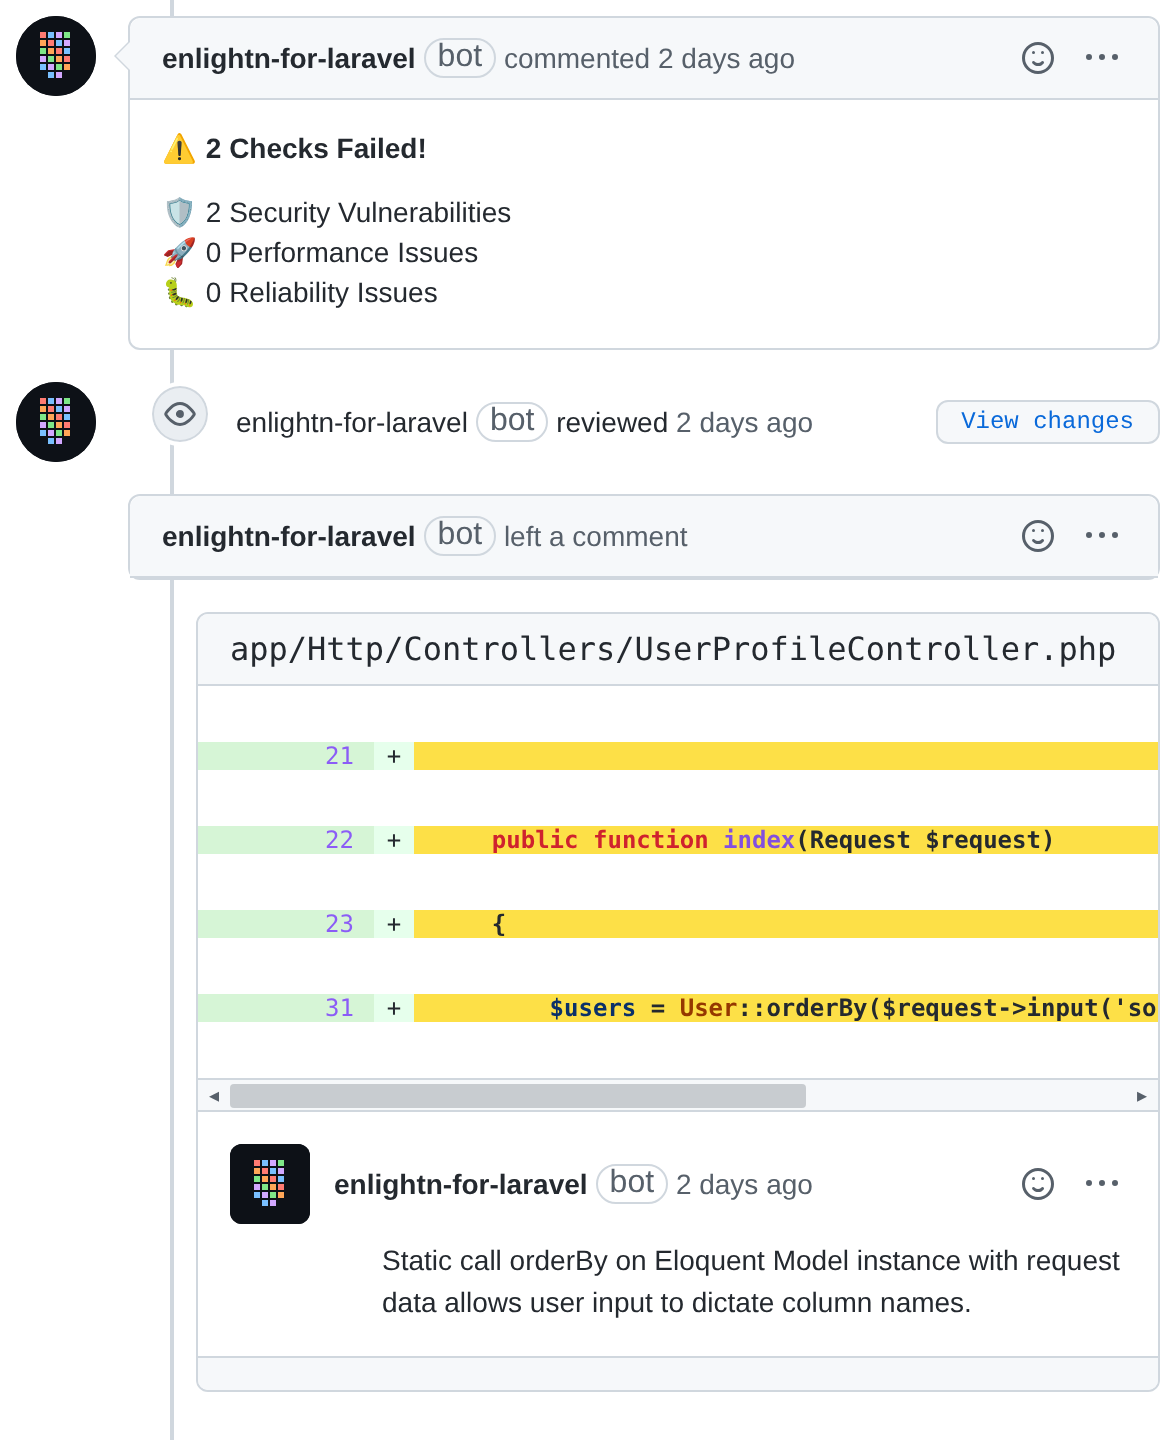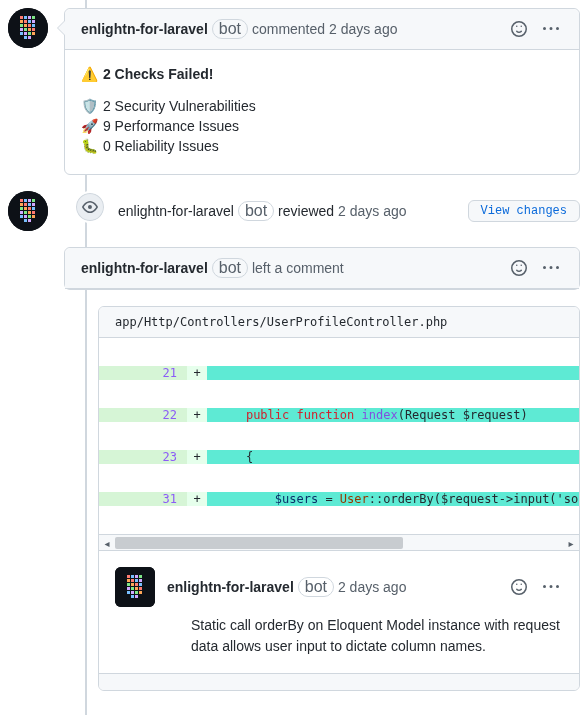--- a/index.html
+++ b/index.html
@@ -27,26 +27,26 @@
 .review-block { position: relative; display: flex; margin-bottom: 16px; z-index: 1; }
 .eye-badge { width: 32px; height: 32px; border-radius: 50%; background: #fff; border: 2px solid #fff; box-shadow: 0 0 0 1px #d0d7de inset; display: flex; align-items: center; justify-content: center; margin-left: 10px; margin-right: 12px; flex-shrink: 0; background: #eaeef2; color: #57606a; position: relative; z-index: 2; }
 .review-header { display: flex; align-items: center; flex: 1; background: #fff; padding: 4px 0; }
 .view-changes-btn { margin-left: auto; font-size: 12px; font-weight: 500; color: #0969da; background: #f6f8fa; border: 1px solid #d0d7de; border-radius: 6px; padding: 3px 12px; cursor: pointer; font-family: Liberation Mono, monospace; }
 .review-body-outer { margin-left: 56px; margin-bottom: 16px; position: relative; z-index: 1; }
 .review-box { border: 1px solid #d0d7de; border-radius: 6px; background: #fff; }
 .review-box .comment-header { border-radius: 6px 6px 0 0; }
 .review-box .body-text { padding: 14px 16px; }
 .file-block { margin-left: 90px; margin-bottom: 16px; position: relative; z-index: 1; }
 .file-box { border: 1px solid #d0d7de; border-radius: 6px; background: #fff; overflow: hidden; }
-.file-header { padding: 8px 16px; background: #f6f8fa; border-bottom: 1px solid #d0d7de; font-family: ui-monospace, SFMono-Regular, "SF Mono", Menlo, Consolas, monospace; font-size: 12px; color: #24292f; }
+.file-header { padding: 8px 16px; background: #f6f8fa; border-bottom: 1px solid #d0d7de; font-family: ui-monospace, SFMono-Regular, "SF Mono", Menlo, Consolas, monospace; font-size: 16px; color: #24292f; }
 .diff-table { width: 100%; border-collapse: collapse; font-family: ui-monospace, SFMono-Regular, "SF Mono", Menlo, Consolas, monospace; font-size: 12px; white-space: pre; overflow-x: auto; display: block; }
 .diff-row { display: flex; }
 .line-num { width: 88px; text-align: right; padding-right: 10px; color: #8b5cf6; background: #d6f5d6; flex-shrink: 0; user-select: none; }
 .line-sym { width: 20px; text-align: center; background: #e6ffec; flex-shrink: 0; color: #24292f; }
-.line-code { flex: 1; background: #5eead4; padding-left: 10px; color: #24292f; }
+.line-code { flex: 1; background: #fde047; padding-left: 10px; color: #24292f; font-weight: bold; }
 .kw { color: #cf222e; }
 .fn { color: #8250df; }
 .cls { color: #953800; }
 .var { color: #0a3069; }
 .scroll-track { height: 16px; background: #f6f8fa; border-top: 1px solid #d0d7de; position: relative; overflow: hidden; }
 .scroll-thumb { position: absolute; left: 16px; top: 2px; height: 12px; width: 60%; background: #c8ccd0; border-radius: 2px; }
 .scroll-arrow { position: absolute; top: 0; width: 16px; height: 16px; display: flex; align-items: center; justify-content: center; color: #57606a; font-size: 10px; }
 .inline-comment { border-top: 1px solid #d0d7de; padding: 16px; }
 .inline-comment-header { display: flex; align-items: center; margin-bottom: 8px; }
 .inline-comment-body { margin-left: 76px; color: #24292f; line-height: 1.5; }
@@ -102,21 +102,21 @@
         <span class="icon-btn">
               <svg width="16" height="16" viewBox="0 0 16 16">
                 <path d="M8 9a1.5 1.5 0 1 0 0-3 1.5 1.5 0 0 0 0 3M1.5 9a1.5 1.5 0 1 0 0-3 1.5 1.5 0 0 0 0 3m13 0a1.5 1.5 0 1 0 0-3 1.5 1.5 0 0 0 0 3"></path>
               </svg>
             </span>
       </div>
     </div>
     <div class="comment-body">
       <div class="check-line"><span class="emoji">⚠️</span> <span>2 Checks Failed!</span></div>
       <div class="issue-line"><span class="emoji">🛡️</span> <span>2 Security Vulnerabilities</span></div>
-      <div class="issue-line"><span class="emoji">🚀</span> <span>9 Performance Issues</span></div>
+      <div class="issue-line"><span class="emoji">🚀</span> <span>0 Performance Issues</span></div>
       <div class="issue-line"><span class="emoji">🐛</span> <span>0 Reliability Issues</span></div>
     </div>
   </div>
 </div>
 
 <div class="review-block">
   <div class="avatar">
     <svg viewBox="0 0 40 40">
           <rect width="40" height="40" rx="20" fill="#0d1117"></rect>
           <g transform="translate(12,8)">

